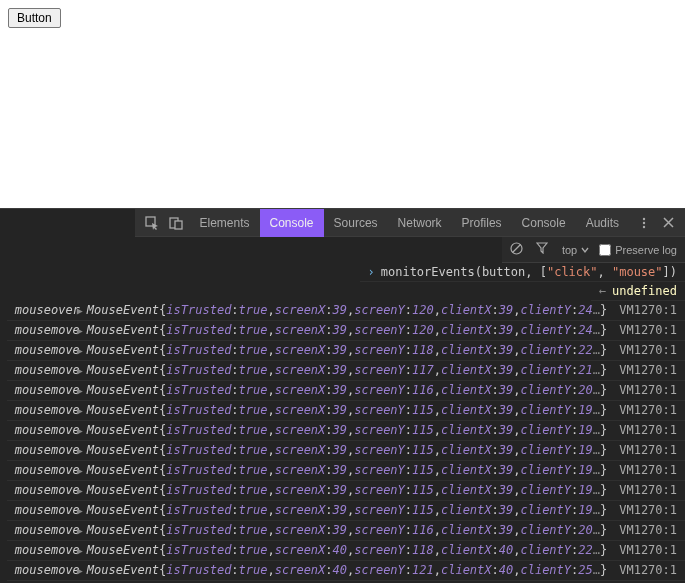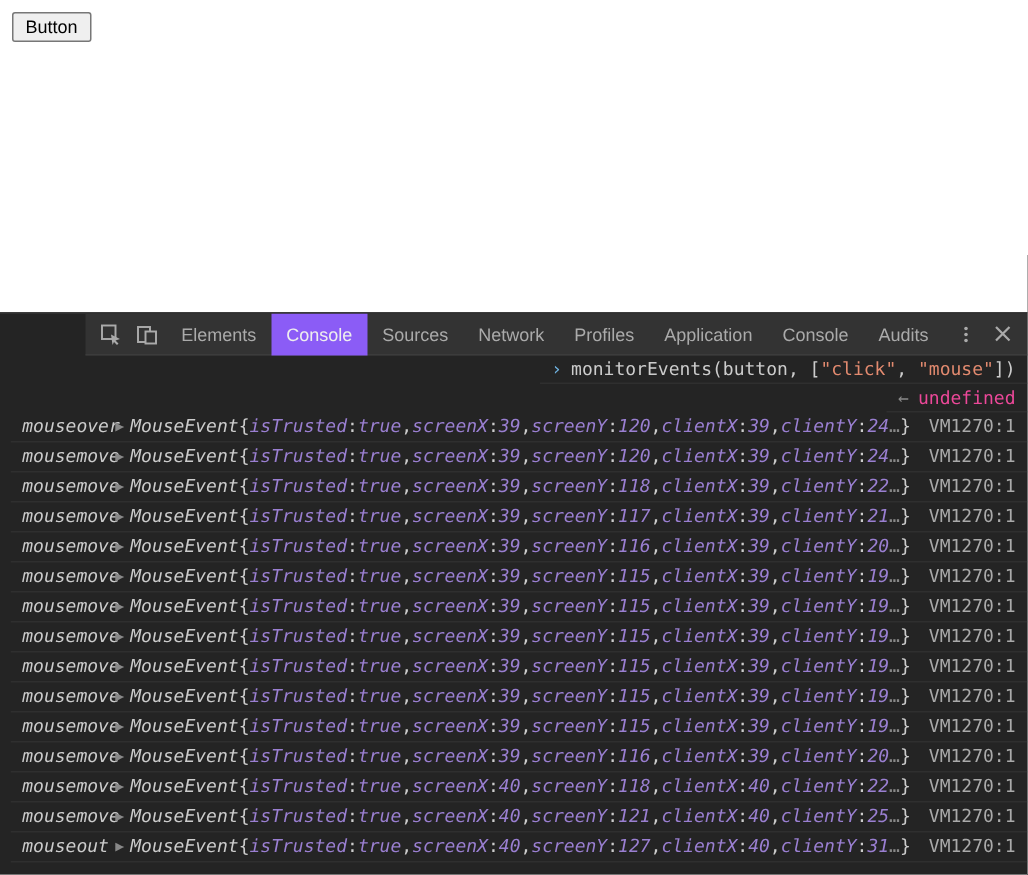--- a/index.html
+++ b/index.html
@@ -178,48 +178,70 @@
           <rect x="1" y="2" width="8" height="10" fill="none" stroke="#aaa" stroke-width="1.3"></rect>
           <rect x="6" y="5" width="7" height="8" fill="#333" stroke="#aaa" stroke-width="1.3"></rect>
         </svg>
     </div>
     <div id="tabs-mount" style="display: flex;">
         <div class="tab">Elements</div>
         <div class="tab active">Console</div>
         <div class="tab">Sources</div>
         <div class="tab">Network</div>
         <div class="tab">Profiles</div>
-        <div class="tab">Application</div>
         <div class="tab">Console</div>
         <div class="tab">Audits</div>
       </div>
     <div class="spacer"></div>
     <div class="iconbtn">
       <svg width="12" height="12" viewBox="0 0 12 12">
           <circle cx="6" cy="2" r="1.2" fill="#aaa"></circle>
           <circle cx="6" cy="6" r="1.2" fill="#aaa"></circle>
           <circle cx="6" cy="10" r="1.2" fill="#aaa"></circle>
         </svg>
     </div>
     <div class="iconbtn">
       <svg width="11" height="11" viewBox="0 0 11 11">
           <path d="M1 1 L10 10 M10 1 L1 10" stroke="#aaa" stroke-width="1.5"></path>
         </svg>
     </div>
   </div>
 
+  <div class="toolbar">
+    <div class="iconbtn" style="width:16px;height:16px">
+      <svg width="13" height="13" viewBox="0 0 13 13">
+          <circle cx="6.5" cy="6.5" r="5.5" fill="none" stroke="#aaa" stroke-width="1.2"></circle>
+          <line x1="2.5" y1="10.5" x2="10.5" y2="2.5" stroke="#aaa" stroke-width="1.2"></line>
+        </svg>
+    </div>
+    <div class="iconbtn" style="width:16px;height:16px">
+      <svg width="12" height="12" viewBox="0 0 12 12">
+          <path d="M1 1 H11 L7 6 V11 L5 9 V6 Z" fill="none" stroke="#aaa" stroke-width="1.2"></path>
+        </svg>
+    </div>
+    <div class="sel">
+      <span>top</span>
+      <svg width="8" height="8" viewBox="0 0 8 8">
+          <path d="M1 2 L4 6 L7 2" fill="none" stroke="#aaa" stroke-width="1.3"></path>
+        </svg>
+    </div>
+    <label class="sel">
+      <input type="checkbox" style="">
+      <span>Preserve log</span>
+    </label>
+  </div>
 
   <div class="cmdline">
     <span class="prompt">›</span>
     <span id="cmd-text"><span class="punct">monitorEvents(</span><span class="punct">button</span><span class="punct">, [</span><span class="str">"click"</span><span class="punct">, </span><span class="str">"mouse"</span><span class="punct">])</span></span>
   </div>
 
   <div class="cmdreturn">
     <span class="ret">←</span>
-    <span style="color:#ec4899">undefined</span>
+    <span style="color:#fef9c3">undefined</span>
   </div>
 
   <div class="log-scroll" id="log-mount">
       <div class="log-row">
         <span class="evtname">mouseover</span>
         <span class="tri">▶</span>
         <span class="objname">MouseEvent </span>
         <span class="brace">{</span>
         <span class="key">isTrusted</span>
         <span class="colon">: </span>

